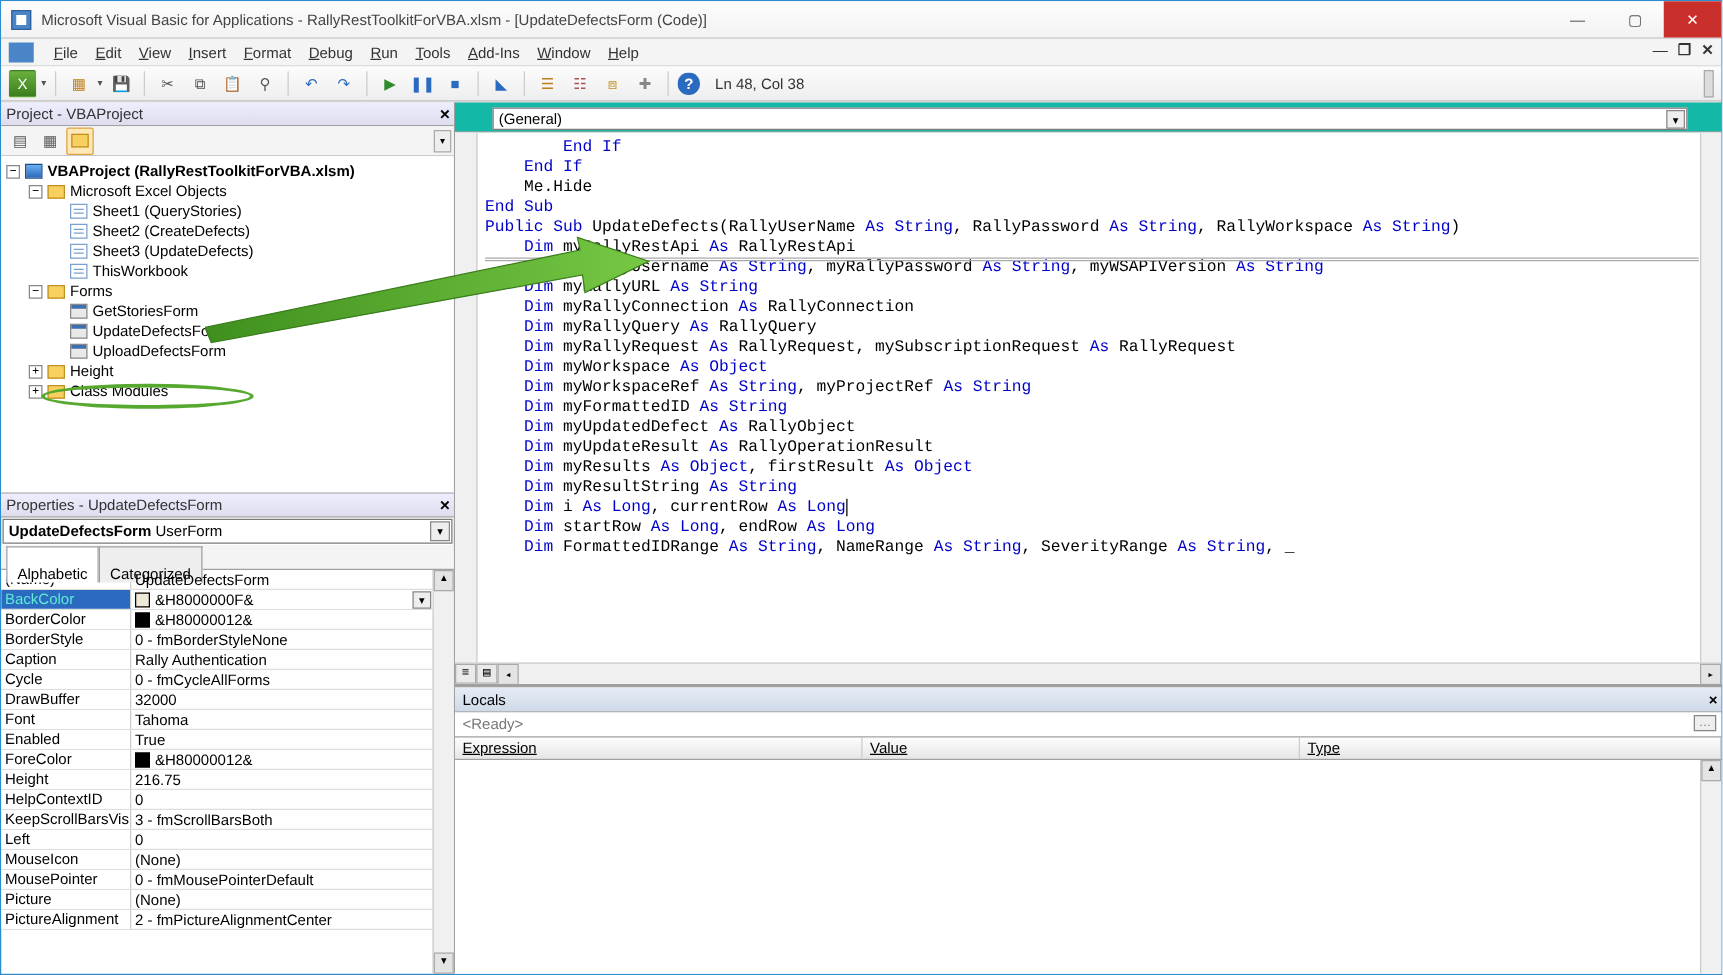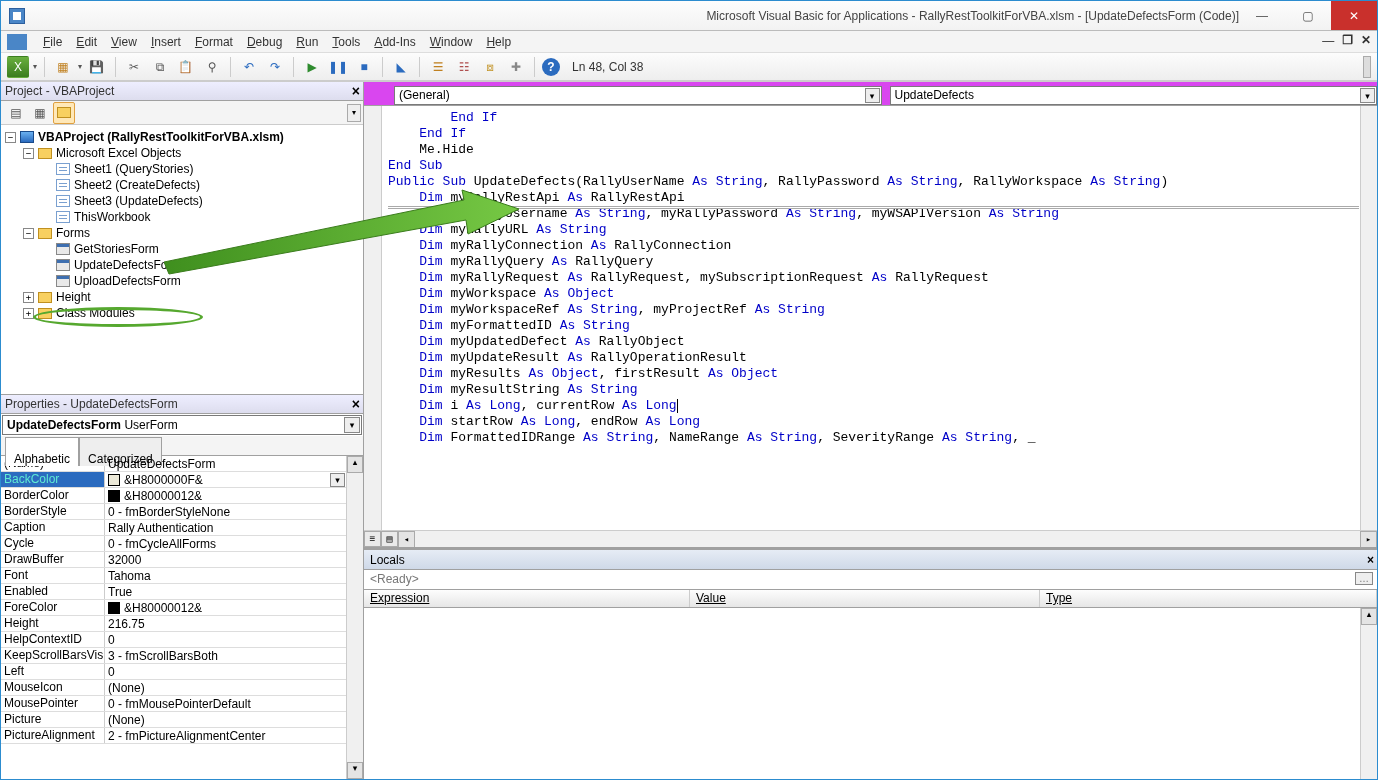--- a/index.html
+++ b/index.html
@@ -1,21 +1,21 @@
 <!DOCTYPE html>
 <html><head>
 <meta charset="utf-8">
 <style>
   * { box-sizing: border-box; margin: 0; padding: 0; }
   html, body { width: 1378px; height: 780px; font-family: "Segoe UI", Tahoma, sans-serif; font-size: 12px; overflow: hidden; background: #fff; }
   .window { border: 1px solid #2c8ccf; width: 1378px; height: 780px; display: flex; flex-direction: column; }
   .titlebar { height: 30px; background: linear-gradient(#fdfdfd,#f2f2f2); display:flex; align-items:center; border-bottom:1px solid #bbb; }
   .titlebar .app-icon { width:16px; height:16px; margin:0 8px; background:#4a86c7; border:1px solid #2c5f9e; position:relative; }
   .titlebar .app-icon::after { content:""; position:absolute; inset:3px; background:#fff; }
-  .titlebar .title-text { flex:1; text-align:right; color:#444; font-size:12px; }
+  .titlebar .title-text { flex:1; text-align:left; color:#444; font-size:12px; }
   .win-btns { display:flex; height:100%; }
   .win-btn { width:46px; display:flex; align-items:center; justify-content:center; color:#555; font-family: "Segoe UI Symbol", sans-serif; }
   .win-btn.close { background:#c9302c; color:#fff; }
   .menubar { height:22px; background:#f4f4f4; display:flex; align-items:center; padding:0 6px; gap:4px; border-bottom:1px solid #ddd; position:relative; }
   .menubar .sys { width:20px; height:16px; margin-right:6px; background:#4a86c7; }
   .menubar .menu { padding:2px 6px; color:#333; }
   .menubar .menu u { text-decoration:underline; }
   .mdibtns { position:absolute; right:6px; top:2px; display:flex; gap:8px; color:#333; font-weight:bold; }
   .mdibtns span { font-family:"Segoe UI Symbol"; font-size:12px; }
   .toolbar { height:28px; background:linear-gradient(#fcfcfc,#eee); display:flex; align-items:center; padding:0 6px; gap:4px; border-bottom:1px solid #ccc; }
@@ -58,21 +58,21 @@
   .prop-k { width:104px; border-right:1px solid #ccc; padding-left:3px; background:#fff; overflow:hidden; }
   .prop-v { flex:1; padding-left:3px; display:flex; align-items:center; gap:4px; position:relative; }
   .prop-row.sel .prop-k { background:#2b6bbf; color:#5eead4; }
   .prop-row.sel .prop-v { background:#fff; }
   .swatch { width:12px; height:12px; border:1px solid #000; }
   .dd2 { position:absolute; right:1px; width:15px; height:14px; border:1px solid #888; background:#eee; font-size:9px; display:flex; align-items:center; justify-content:center; }
   .scrollbar-v { width:17px; background:#f0f0f0; border-left:1px solid #ccc; display:flex; flex-direction:column; }
   .sb-btn { height:17px; background:#e4e4e4; border:1px solid #aaa; font-size:9px; text-align:center; }
 
   .right-col { flex:1; display:flex; flex-direction:column; min-height:0; }
-  .code-top { height:24px; display:flex; gap:8px; padding:4px 0 4px 30px; background:#d946ef; border-bottom:1px solid #a0a0a0; }
+  .code-top { height:24px; display:flex; gap:8px; padding:4px 27px 4px 30px; background:#14b8a6; border-bottom:1px solid #a0a0a0;flex-direction:column; }
   .code-dd { flex:1; height:19px; border:1px solid #7a7a7a; background:#fff; padding:1px 4px; position:relative; }
   .code-dd.right { flex:1; }
   .code-dd .dd { position:absolute; right:1px; top:1px; width:15px; height:15px; border:1px solid #888; background:#eee; font-size:9px; display:flex; align-items:center; justify-content:center; }
 
   .code-area { flex:1; position:relative; background:#fff; overflow:hidden; font-family:Consolas,"Courier New",monospace; font-size:13px; line-height:16px; white-space:pre; color:#000; }
   .code-area .margin { position:absolute; left:0; top:0; bottom:0; width:18px; background:#f0f0f0; border-right:1px solid #ccc; }
   .code-text { position:absolute; left:24px; top:4px; right:18px; }
   .kw { color:#0000c8; }
   .code-hr { position:absolute; left:0; right:0; border-top:1px solid #aaa; }
   .caret { display:inline-block; width:1px; height:14px; background:#000; vertical-align:middle; }

